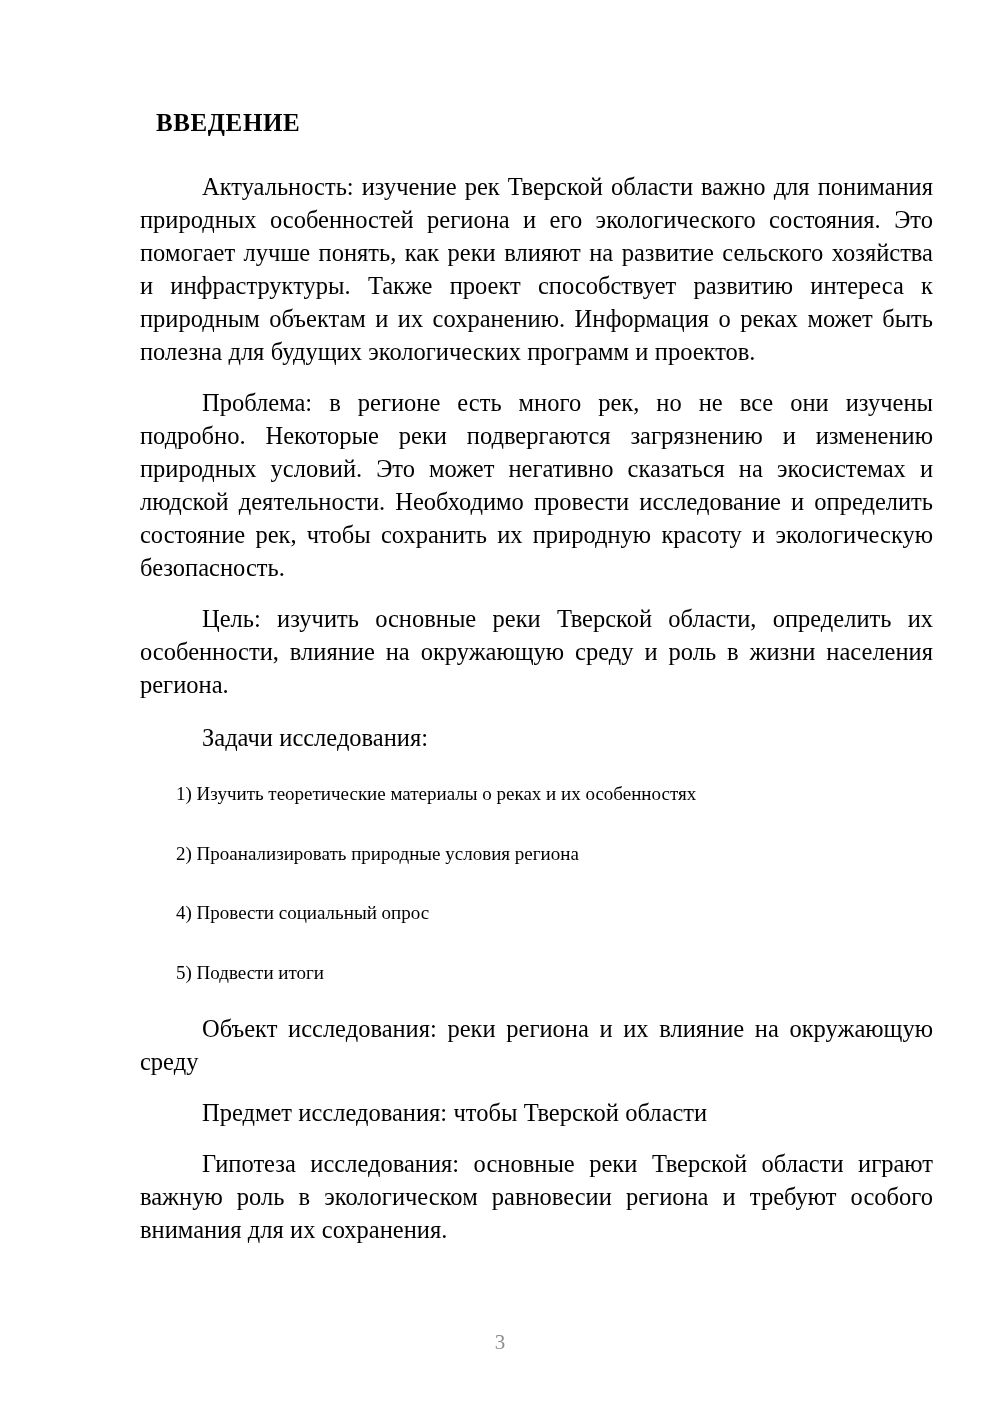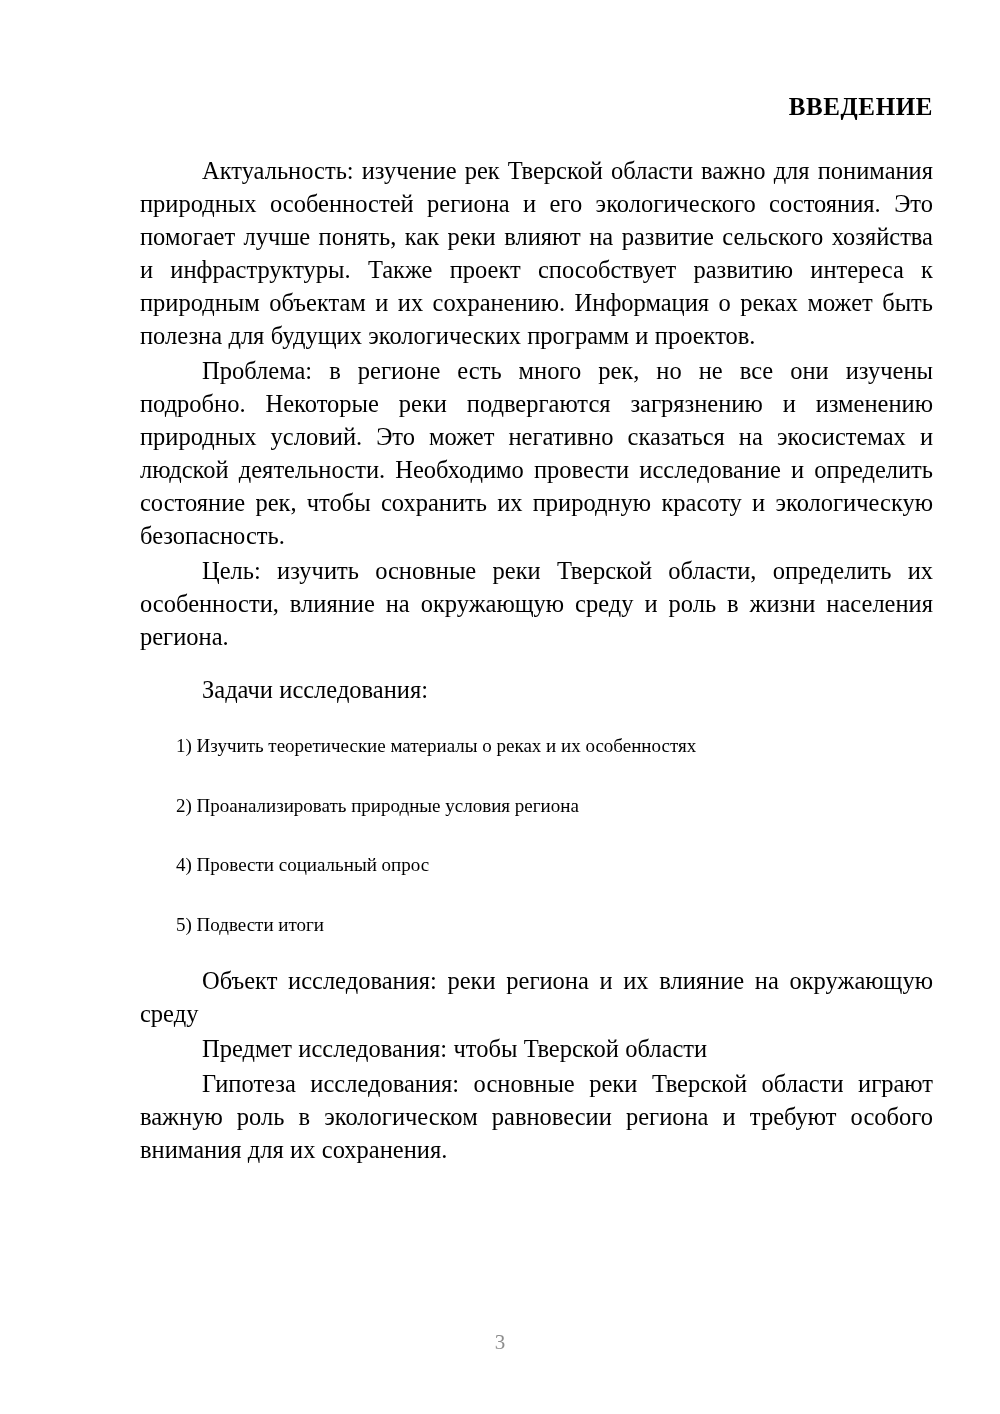--- a/index.html
+++ b/index.html
@@ -22,46 +22,46 @@
   }
 
   .content {
     position: absolute;
     left: 140px;
     top: 0;
     width: 793px; 
   }
 
   .doc-title {
-    text-align: right;
+    text-align: left;
     font-weight: bold;
     font-size: 25px;
     letter-spacing: 0.6px;
-    margin: 0;
+    margin: 16px;
     padding-top: 92px;
     line-height: 1.2;
   }
 
   .para {
     margin: 0;
     font-size: 24.5px;
     line-height: 33px;
     text-align: justify;
     text-justify: inter-word;
     text-indent: 62px;
     word-spacing: 0.2px;
   }
 
   
   .para.first-para {
     margin-top: 32px;
   }
 
   .para.next-para {
-    margin-top: 2px;
+    margin-top: 18px;
   }
 
   .para.tight {
     margin-top: 20px;
   }
 
   .list {
     list-style: none;
     margin: 0;
     padding: 0;

